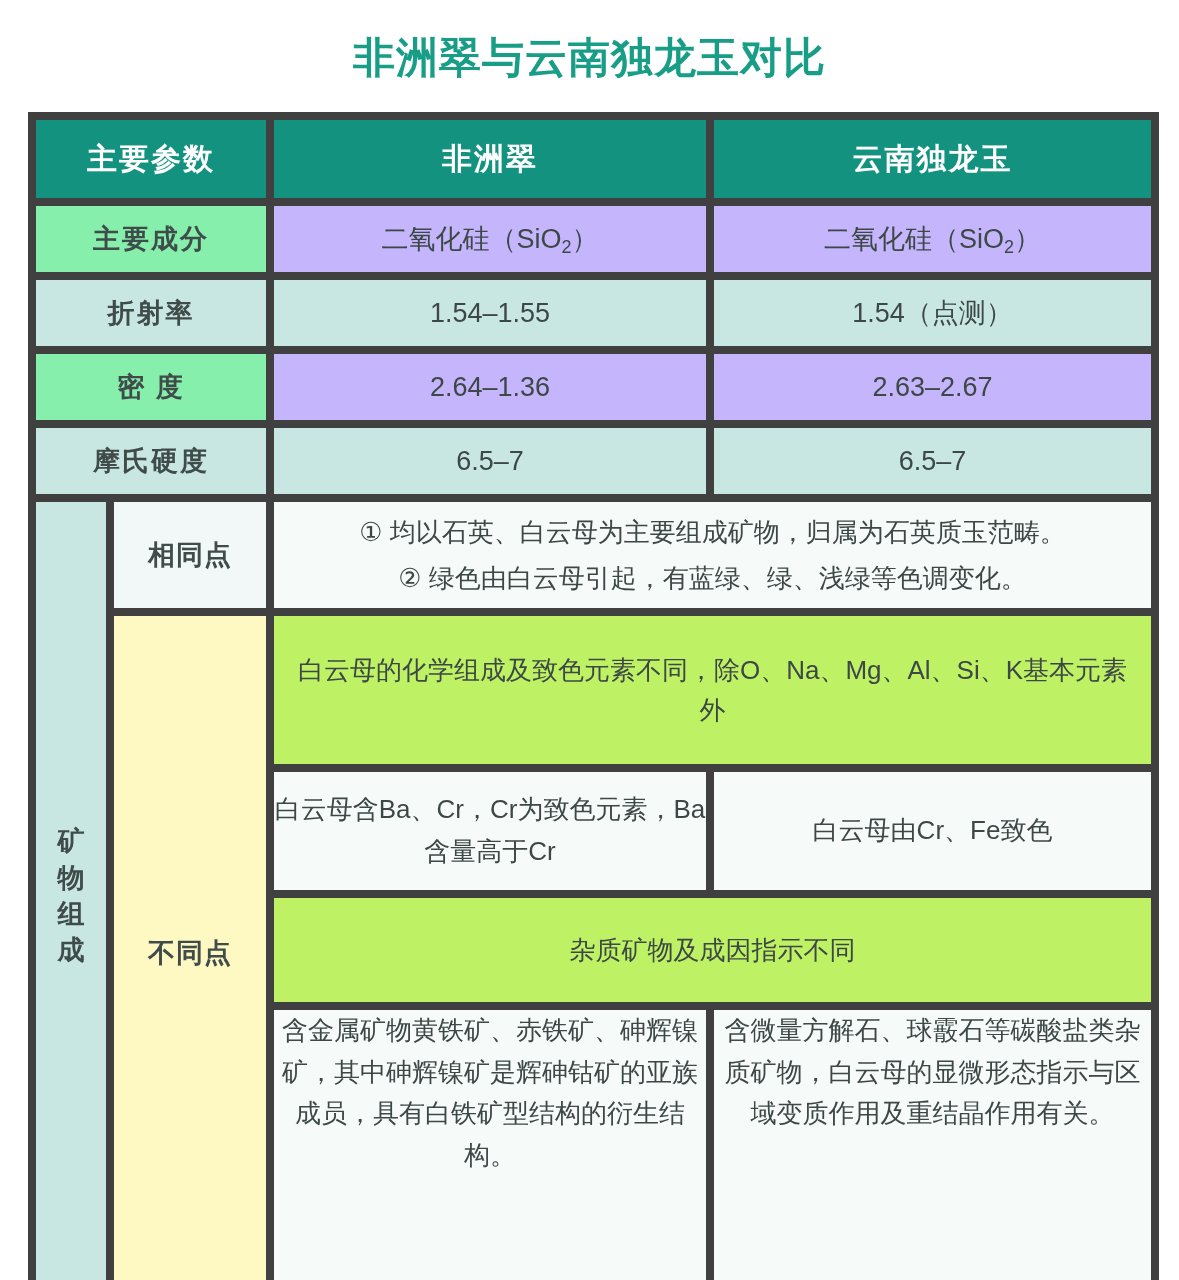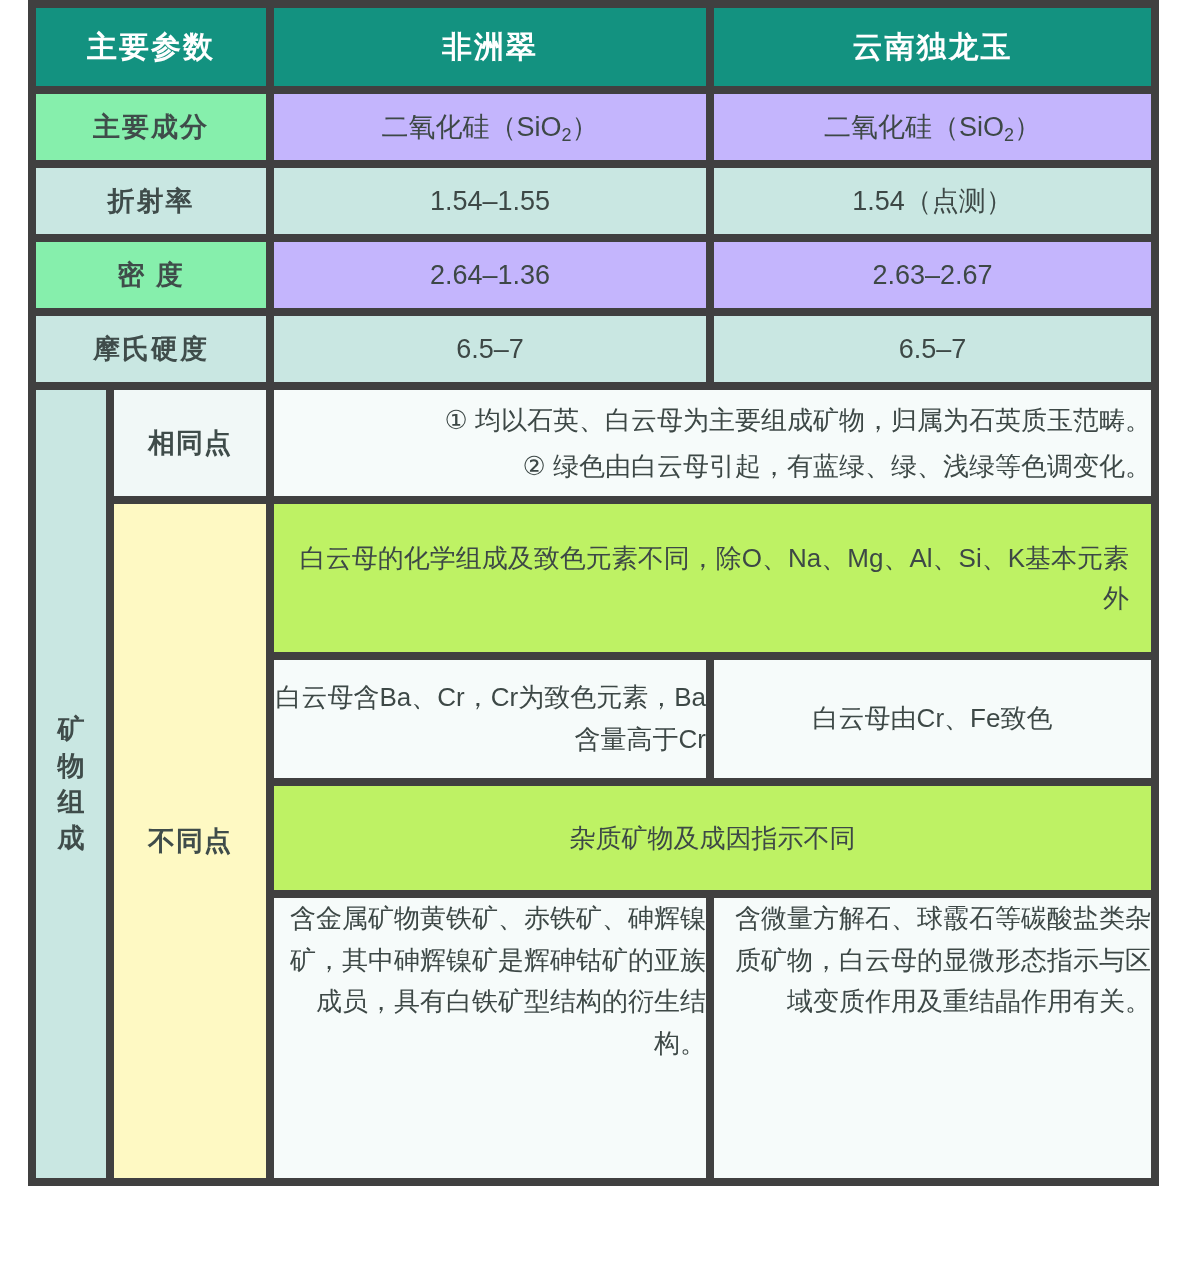--- a/index.html
+++ b/index.html
@@ -105,21 +105,21 @@
   .sublabel.tint {
     background: #fef9c3;
   }
   .text-cell {
     background: #f6fbfa;
     font-size: 26px;
     line-height: 1.55;
     color: #3d4846;
     padding: 18px 16px 18px 20px;
     vertical-align: middle;
-    text-align: right;
+    text-align: center;
   }
   .text-cell.tint {
     background: #bef264;
   }
   .text-cell.center {
     text-align: center;
   }
   .text-cell p {
     margin: 0;
   }
@@ -129,20 +129,21 @@
   .narrow-text {
     font-size: 26px;
     line-height: 1.6;
   }
 </style>
 </head>
 <body>
 
 <div class="page">
 
+  <div class="title">非洲翠与云南独龙玉对比</div>
 
   <table class="cmp">
     <colgroup>
       <col style="width:78px">
       <col style="width:160px">
       <col style="width:440px">
       <col style="width:445px">
     </colgroup>
     <tbody>
       <tr class="hdr">

